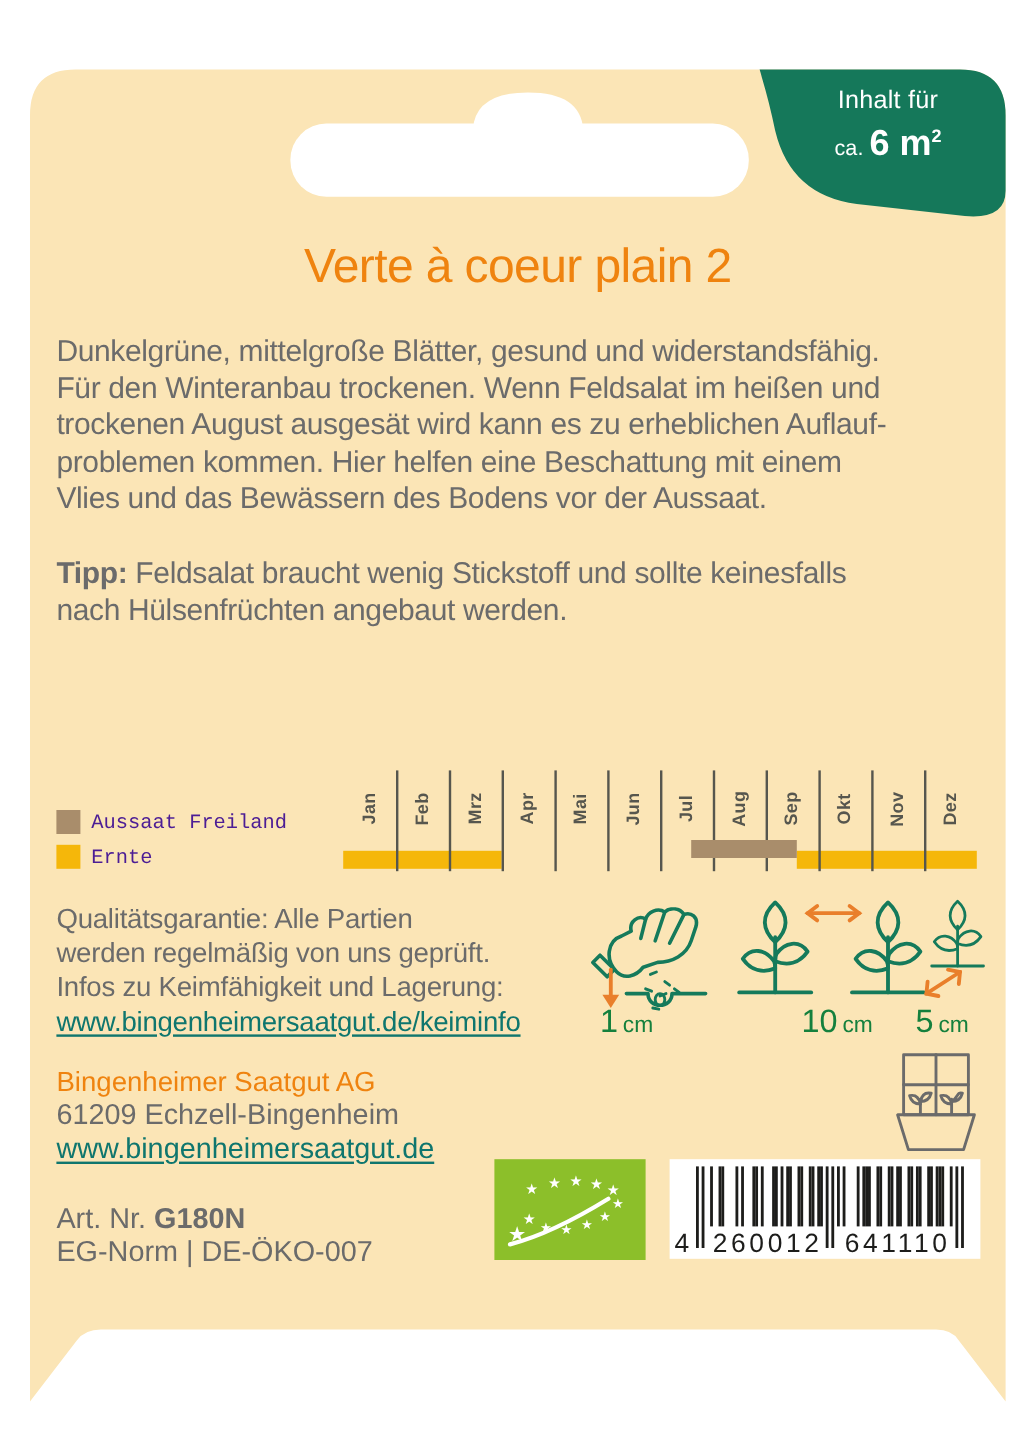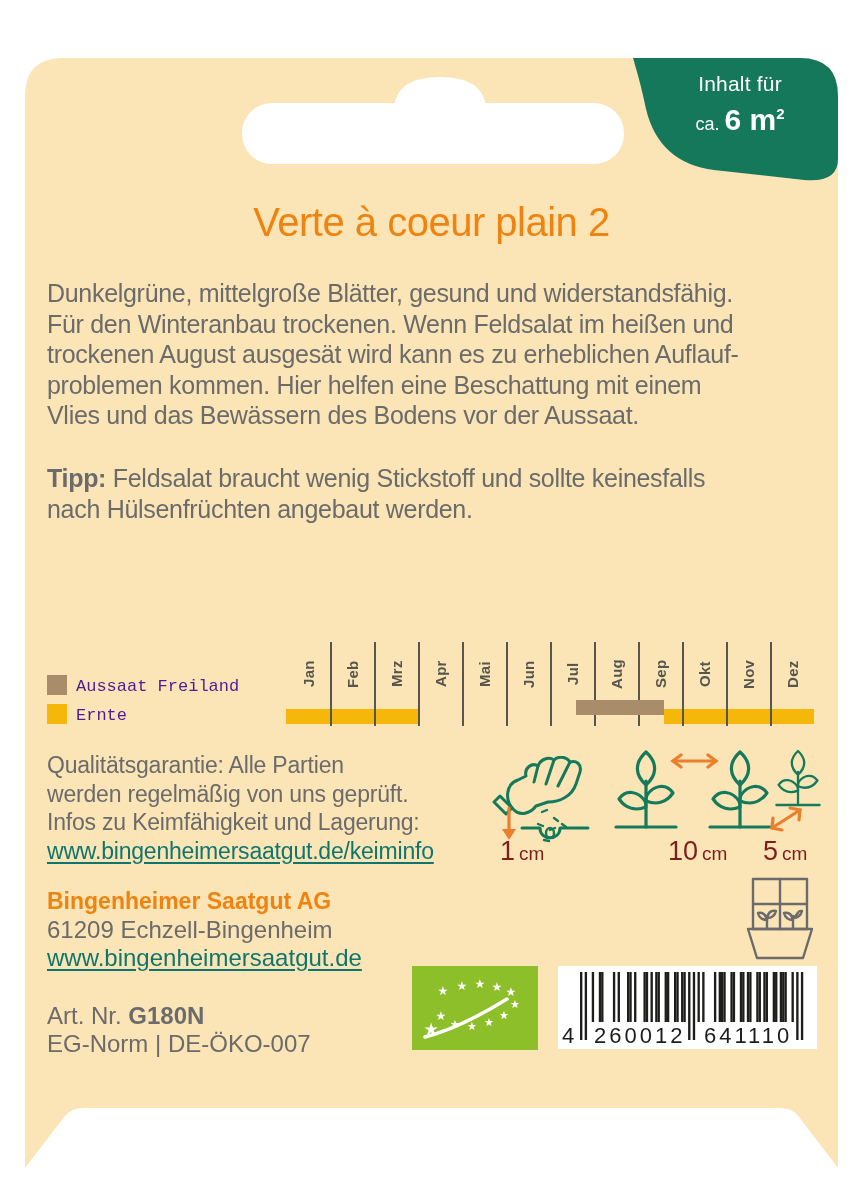--- a/index.html
+++ b/index.html
@@ -29,25 +29,25 @@
                writing-mode:vertical-rl;transform:rotate(180deg);
                font-size:15px;font-weight:bold;color:#56564e;letter-spacing:.3px;}
   .bar{position:absolute;height:15px;}
   .legend-square{position:absolute;left:47px;width:20px;height:20px;}
   .legend-label{position:absolute;left:76px;font-size:17px;color:#4c1d95;font-family:Liberation Mono, monospace;}
   
   .quality-block{left:47px;top:735px;font-size:23px;line-height:28.5px;color:#6b6b6b;
                  letter-spacing:-.2px;}
   .link{text-decoration:underline;text-underline-offset:3px;color:#0f766e;}
   
-  .cm-label{position:absolute;color:#7f1d1d;white-space:nowrap;}
+  .cm-label{position:absolute;color:#15803d;white-space:nowrap;}
   .cm-label .num{font-size:27px;}
   .cm-label .unit{font-size:19px;margin-left:4px;}
   
-  .company-name{left:47px;top:872px;font-size:23px;font-weight:bold;color:#ef830f;}
+  .company-name{left:47px;top:872px;font-size:23px;font-weight:normal;color:#ef830f;}
   .company-address{left:47px;top:900px;font-size:24px;color:#6b6b6b;}
   .company-web{left:47px;top:928px;font-size:24px;}
   
   .art-line{left:47px;top:986px;font-size:24px;color:#6b6b6b;}
   .art-line b{font-weight:bold;}
   .eg-line{left:47px;top:1014px;font-size:24px;color:#6b6b6b;}
   
   .eu-logo{left:412px;top:950px;width:126px;height:84px;background:#8cbf2a;}
   .eu-star{position:absolute;color:#ffffff;transform:translate(-50%,-50%);line-height:1;}
   

